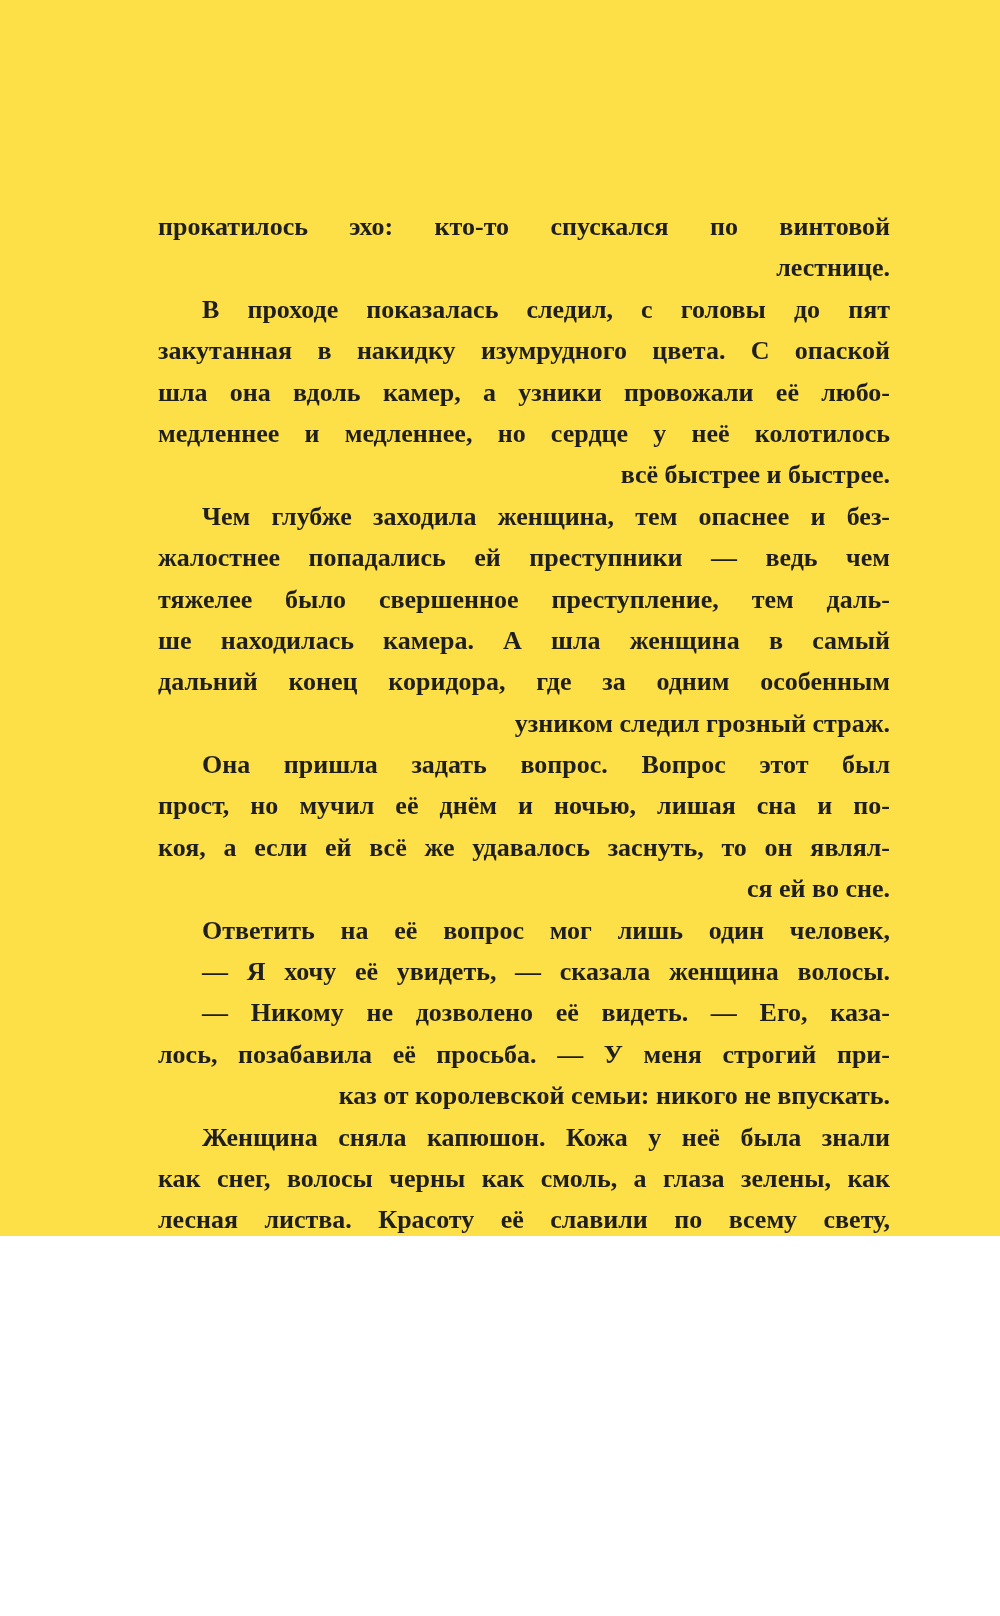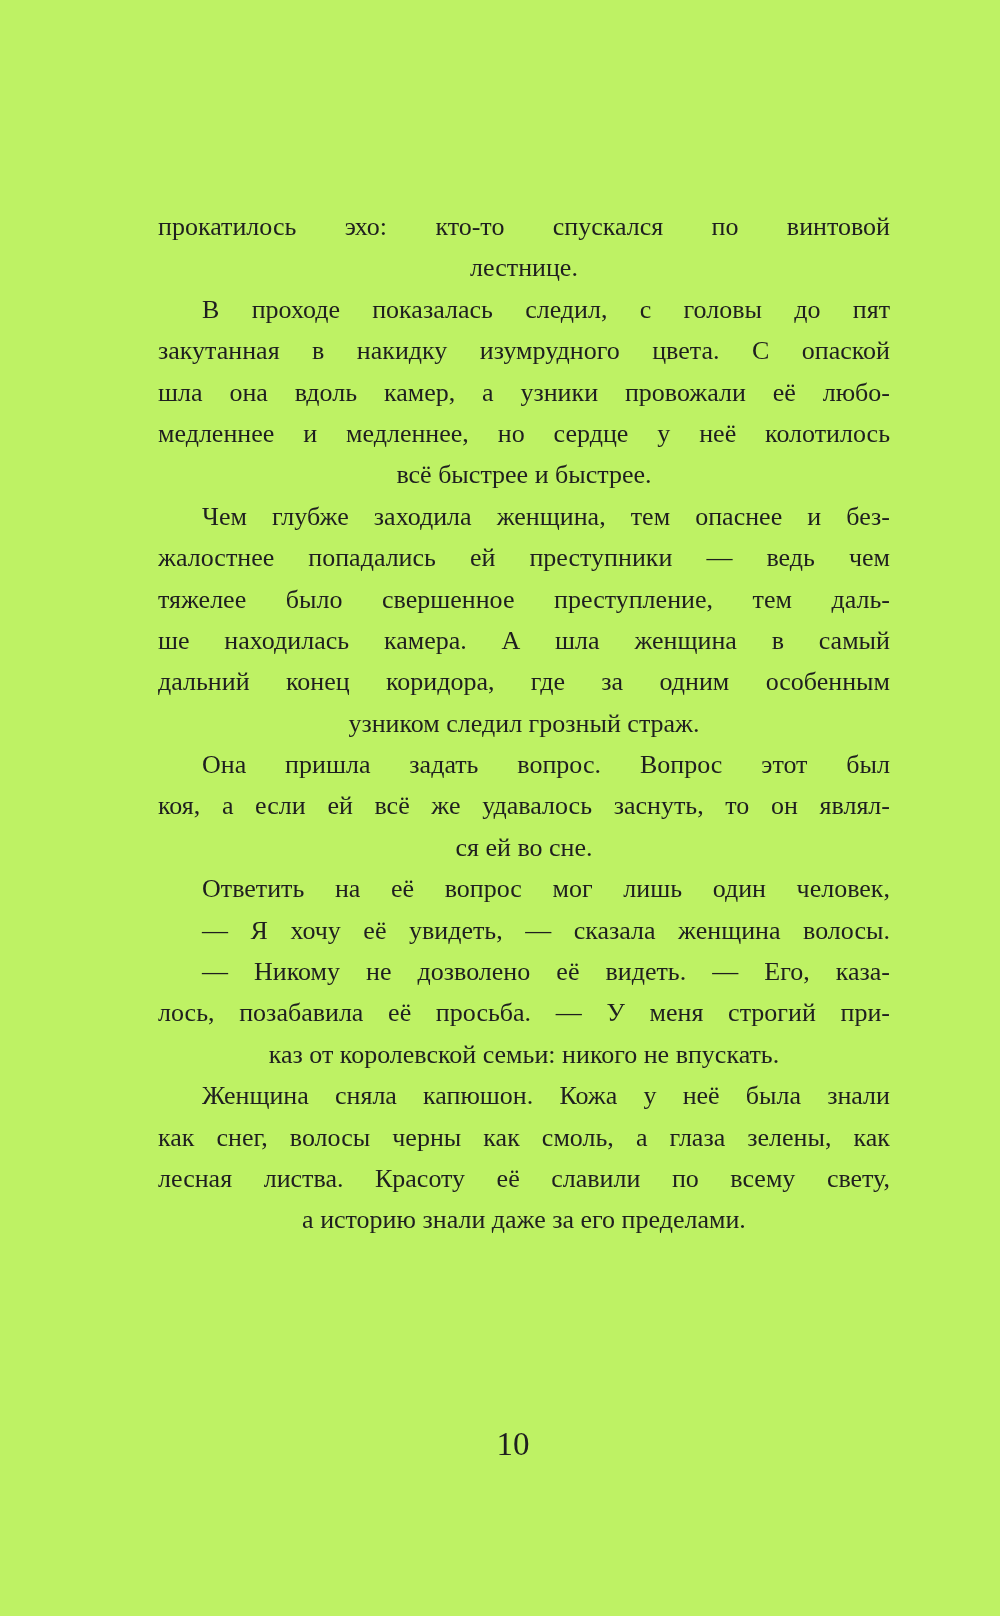--- a/index.html
+++ b/index.html
@@ -3,25 +3,26 @@
 <meta charset="utf-8">
 <style>
   html, body {
     margin: 0;
     padding: 0;
     background: #ffffff;
   }
   .page {
     position: relative;
     width: 1000px;
-    height: 1616px;
-    background: #bef264;
+    height: 1236px;
+    background: #fde047;
     overflow: hidden;
     font-family: "Liberation Serif", "DejaVu Serif", serif;
     color: #1f1f1f;
+    font-weight: bold;
   }
   .text-block {
     position: absolute;
     left: 158px;
     top: 206px;
     width: 732px;
     font-size: 26px;
     line-height: 41.4px;
   }
   .line {
@@ -29,21 +30,21 @@
     overflow: hidden;
     white-space: normal;
   }
   
   .j {
     text-align: justify;
     text-align-last: justify;
   }
   
   .end {
-    text-align: center;
+    text-align: right;
   }
   
   .ind {
     text-indent: 44px;
   }
   .page-number {
     position: absolute;
     left: 158px;
     top: 1426px;
     width: 710px;
@@ -64,20 +65,21 @@
     <div class="line j">шла она вдоль камер, а узники провожали её любо-</div>
     <div class="line j">медленнее и медленнее, но сердце у неё колотилось</div>
     <div class="line end">всё быстрее и быстрее.</div>
     <div class="line j ind">Чем глубже заходила женщина, тем опаснее и без-</div>
     <div class="line j">жалостнее попадались ей преступники — ведь чем</div>
     <div class="line j">тяжелее было свершенное преступление, тем даль-</div>
     <div class="line j">ше находилась камера. А шла женщина в самый</div>
     <div class="line j">дальний конец коридора, где за одним особенным</div>
     <div class="line end">узником следил грозный страж.</div>
     <div class="line j ind">Она пришла задать вопрос. Вопрос этот был</div>
+    <div class="line j">прост, но мучил её днём и ночью, лишая сна и по-</div>
     <div class="line j">коя, а если ей всё же удавалось заснуть, то он являл-</div>
     <div class="line end">ся ей во сне.</div>
     <div class="line j ind">Ответить на её вопрос мог лишь один человек,</div>
     <div class="line j ind">— Я хочу её увидеть, — сказала женщина волосы.</div>
     <div class="line j ind">— Никому не дозволено её видеть. — Его, каза-</div>
     <div class="line j">лось, позабавила её просьба. — У меня строгий при-</div>
     <div class="line end">каз от королевской семьи: никого не впускать.</div>
     <div class="line j ind">Женщина сняла капюшон. Кожа у неё была знали</div>
     <div class="line j">как снег, волосы черны как смоль, а глаза зелены, как</div>
     <div class="line j">лесная листва. Красоту её славили по всему свету,</div>

